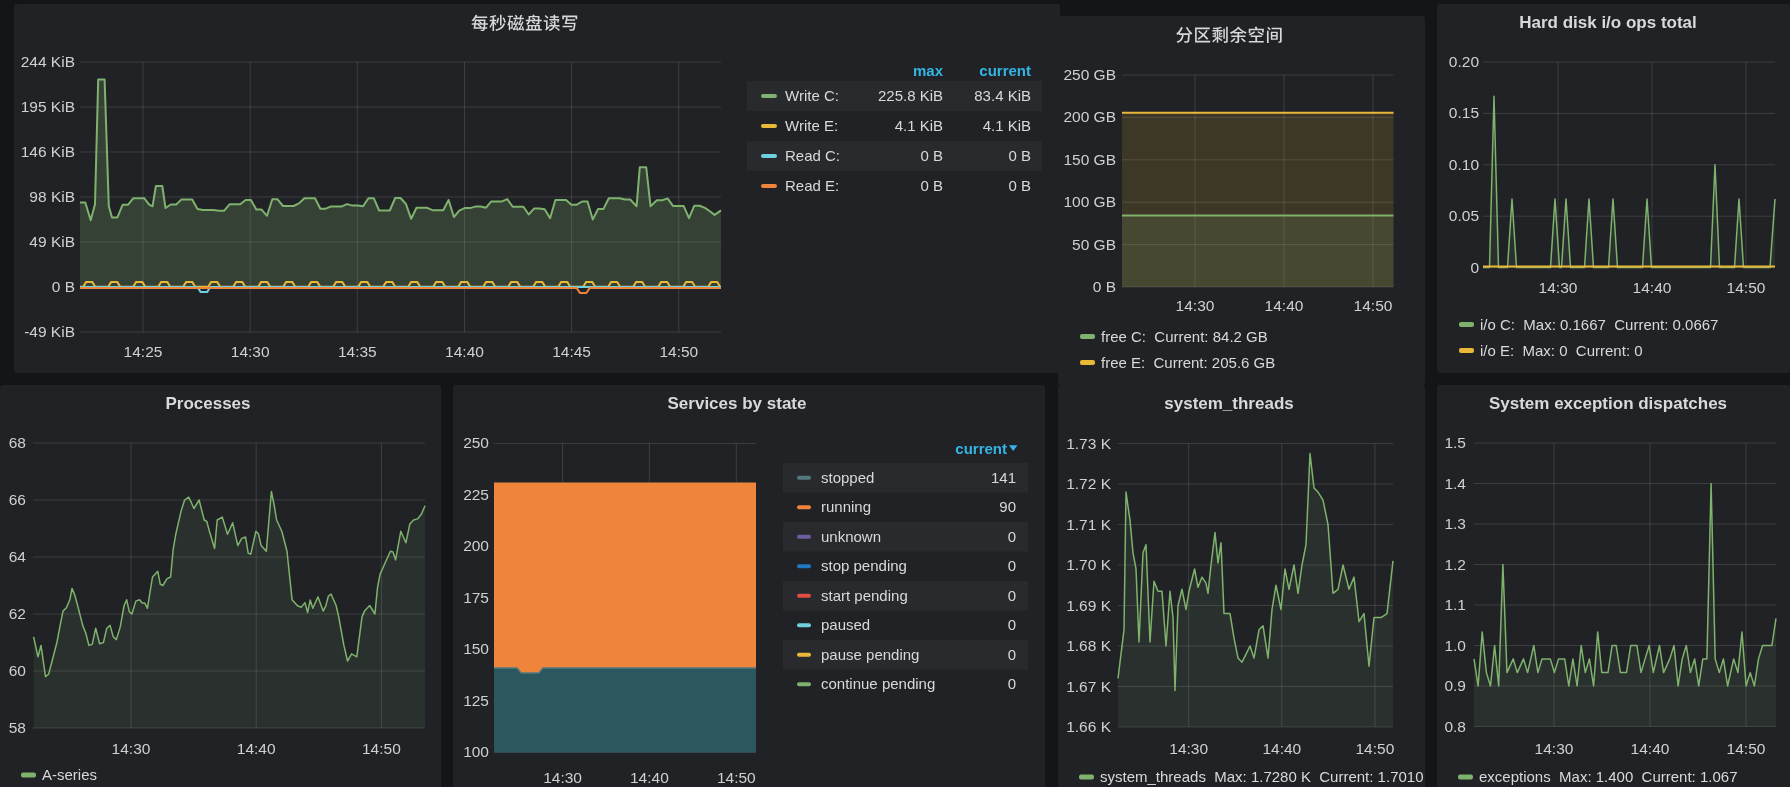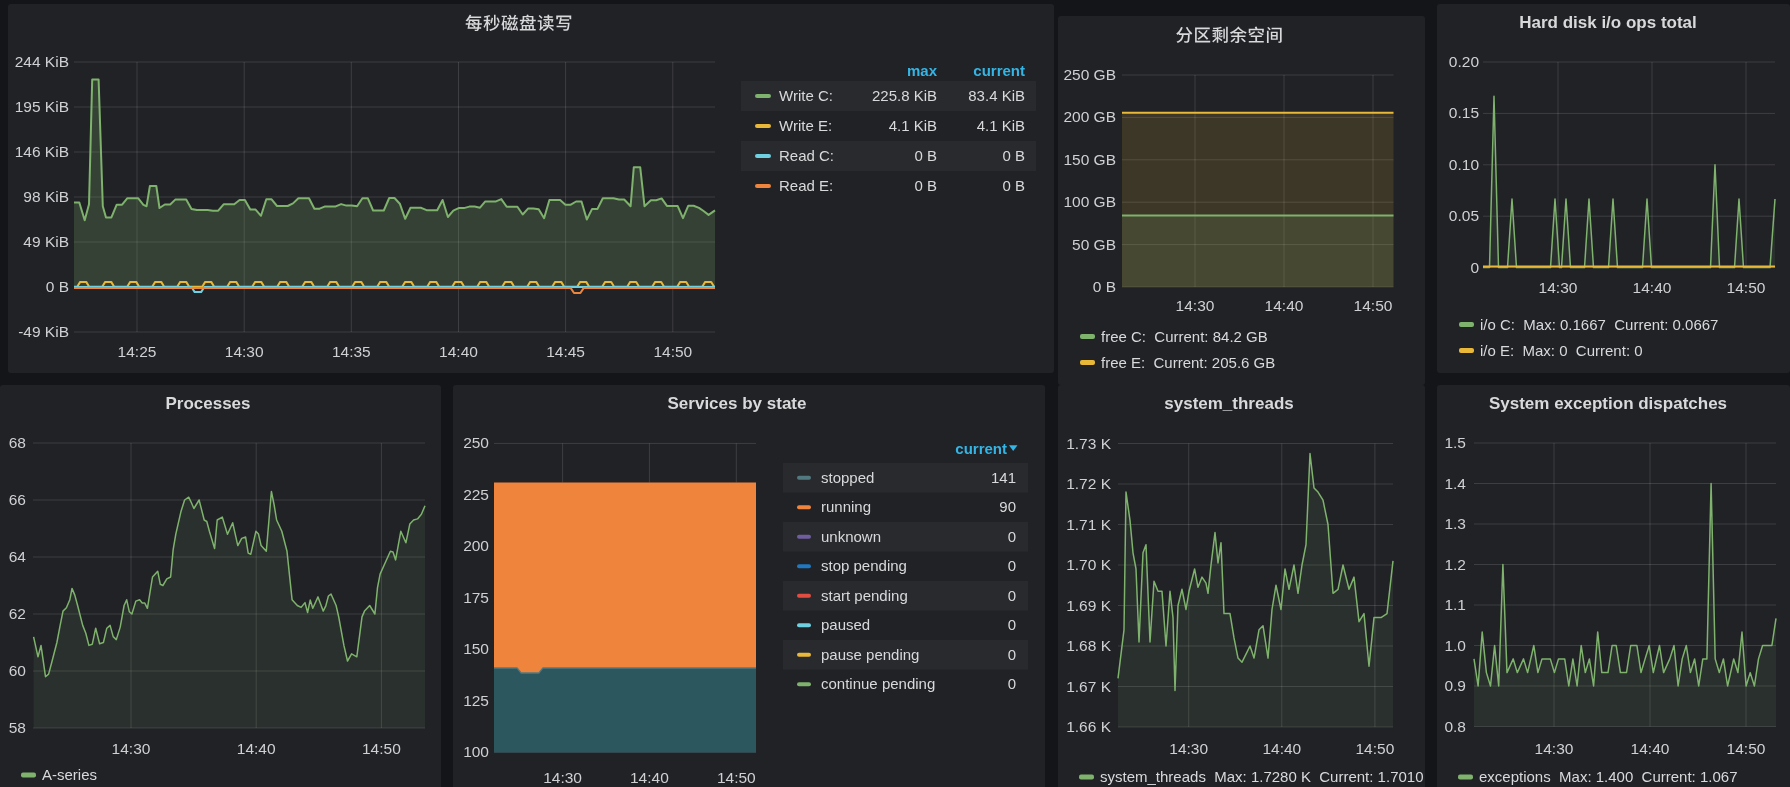--- a/index.html
+++ b/index.html
@@ -1,19 +1,19 @@
 <!DOCTYPE html>
 <html><head><meta charset="utf-8"><style>
 *{margin:0;padding:0;box-sizing:border-box}
 html,body{width:1790px;height:787px;overflow:hidden;background:#141519;
 font-family:"Liberation Sans",sans-serif}
 .panel{position:absolute;background:#212226;border-radius:3px}
 </style></head>
 <body>
-<div class="panel" style="left:8px;top:4px;width:1046px;height:369px"><svg width="1046" height="369" font-family="Liberation Sans, sans-serif">
+<div class="panel" style="left:14px;top:4px;width:1046px;height:369px"><svg width="1046" height="369" font-family="Liberation Sans, sans-serif">
       <line x1="66" y1="58.0" x2="707" y2="58.0" stroke="rgba(255,255,255,0.13)" stroke-width="1"></line>
       <line x1="66" y1="103.0" x2="707" y2="103.0" stroke="rgba(255,255,255,0.13)" stroke-width="1"></line>
       <line x1="66" y1="148.0" x2="707" y2="148.0" stroke="rgba(255,255,255,0.13)" stroke-width="1"></line>
       <line x1="66" y1="193.0" x2="707" y2="193.0" stroke="rgba(255,255,255,0.13)" stroke-width="1"></line>
       <line x1="66" y1="238.0" x2="707" y2="238.0" stroke="rgba(255,255,255,0.13)" stroke-width="1"></line>
       <line x1="66" y1="283.0" x2="707" y2="283.0" stroke="rgba(255,255,255,0.13)" stroke-width="1"></line>
       <line x1="66" y1="328.0" x2="707" y2="328.0" stroke="rgba(255,255,255,0.13)" stroke-width="1"></line>
       <line x1="129.0" y1="58" x2="129.0" y2="328" stroke="rgba(255,255,255,0.13)" stroke-width="1"></line>
       <line x1="236.2" y1="58" x2="236.2" y2="328" stroke="rgba(255,255,255,0.13)" stroke-width="1"></line>
       <line x1="343.3" y1="58" x2="343.3" y2="328" stroke="rgba(255,255,255,0.13)" stroke-width="1"></line>

